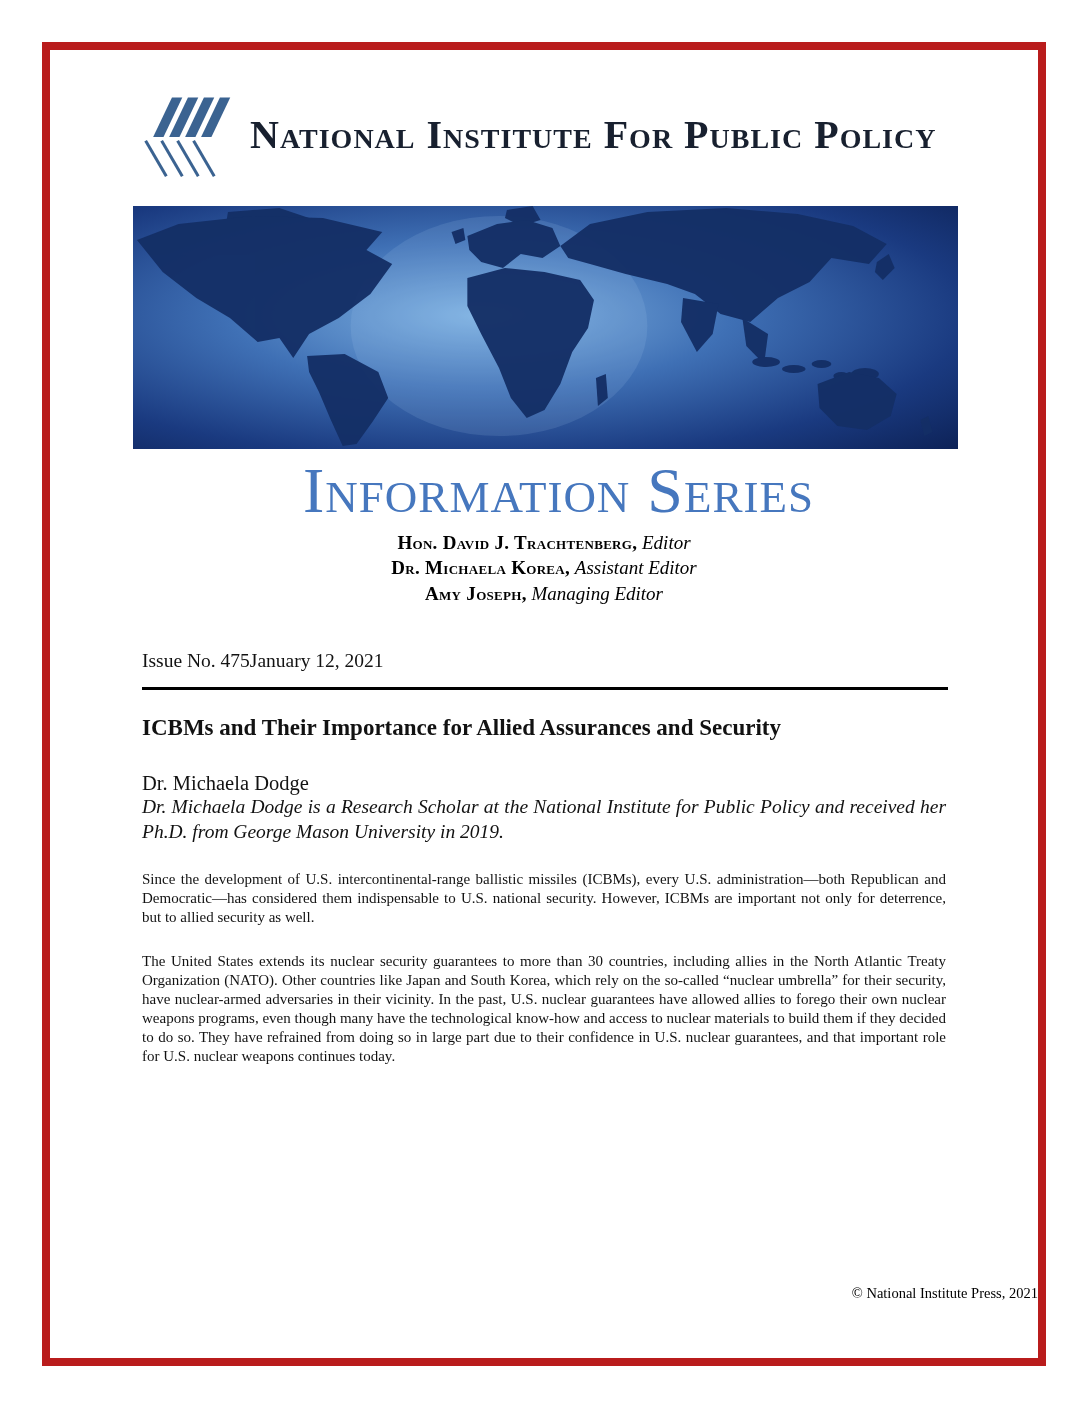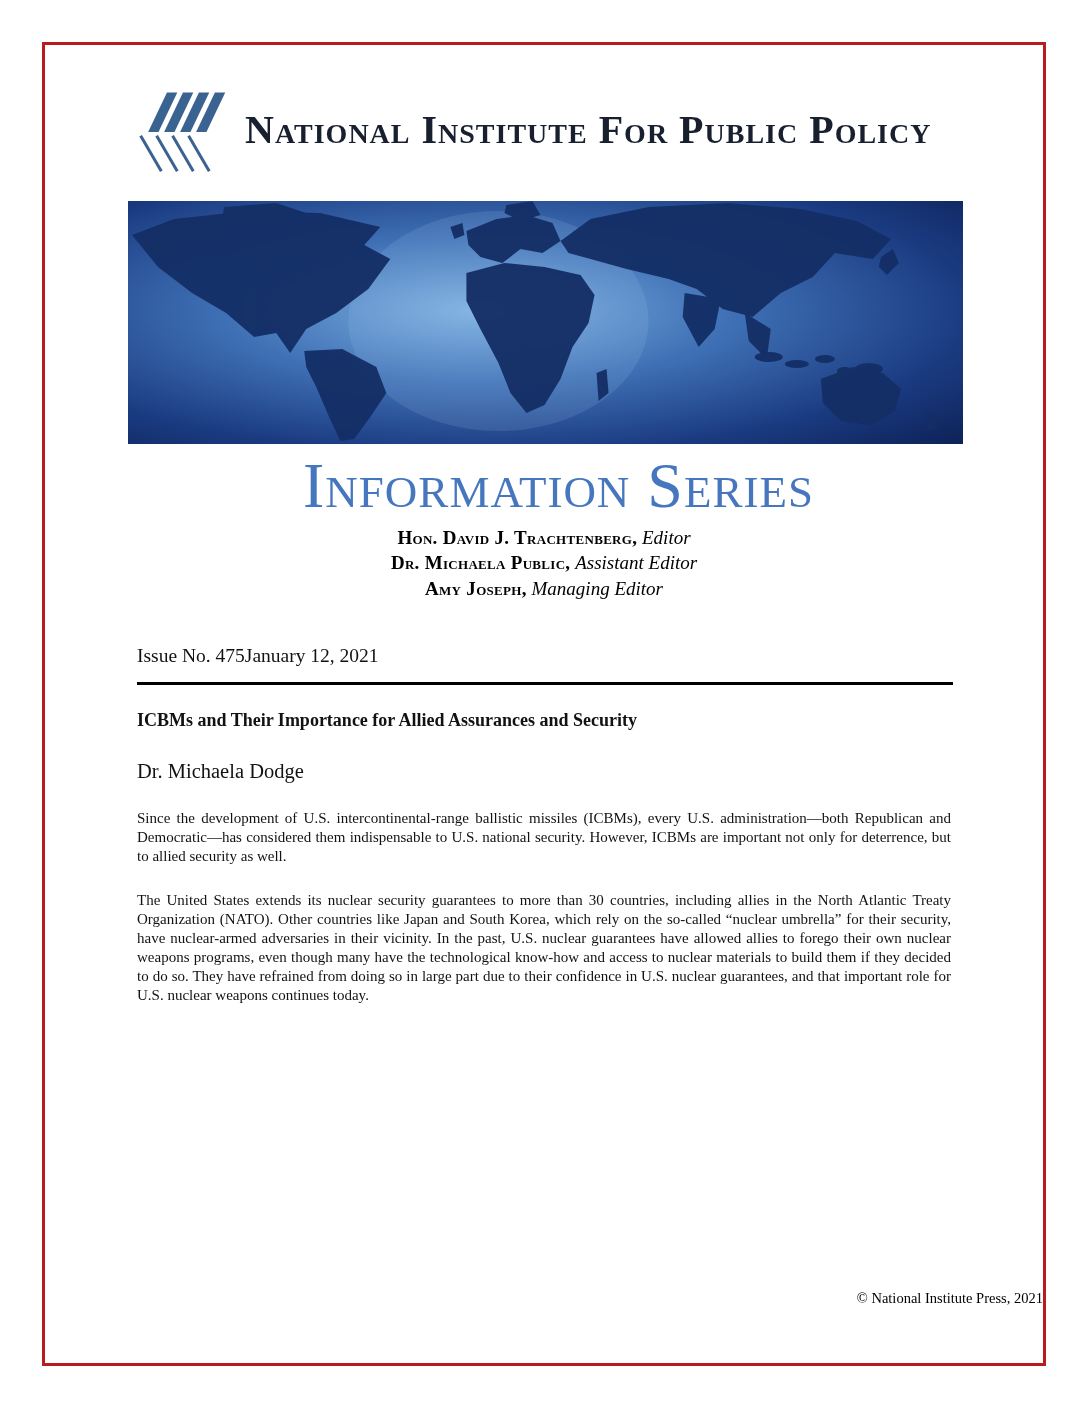--- a/index.html
+++ b/index.html
@@ -7,21 +7,21 @@
     --logo-blue:#3b6391;
     --ink:#18202f;
   }
   html,body{margin:0;padding:0;}
   body{
     width:1088px;height:1408px;position:relative;background:#ffffff;
     font-family:"Liberation Serif", serif;color:#121212;
   }
   .frame{
     position:absolute;left:42px;top:42px;width:1004px;height:1324px;
-    border:3px solid #b91c1c;box-sizing:border-box;background:#fff;
+    border:8px solid #b91c1c;box-sizing:border-box;background:#fff;
   }
   
   .org-header{margin:40px 88px 0 90px;display:flex;align-items:center;gap:16px;}
   .logo-icon{flex:0 0 auto;}
   .logo-icon svg{width:94px;height:90px;display:block;}
   .org-name{
     font-weight:bold;font-variant:small-caps;font-size:40px;letter-spacing:1px;
     color:var(--ink);white-space:nowrap;line-height:1.05;
   }
   
@@ -36,21 +36,21 @@
   }
   .editors{margin-top:6px;text-align:center;font-size:19px;line-height:1.33;color:#000;}
   .editor-row{white-space:nowrap;}
   .ed-name{font-variant:small-caps;font-weight:bold;letter-spacing:0.3px;}
   .ed-role{font-style:italic;}
   
   .issue-row{display:flex;justify-content:flex-start;margin:44px 92px 0;font-size:19.5px;}
   .rule{margin:15px 90px 0 92px;border:none;border-top:3.5px solid #000;height:0;}
   
   .article{margin:0 92px;}
-  .article-title{margin:24px 0 0;font-size:18px;font-weight:bold;line-height:1.25;}
+  .article-title{margin:24px 0 0;font-size:23px;font-weight:bold;line-height:1.25;}
   .author-name{margin-top:28px;font-size:20.5px;line-height:1.2;}
   .author-bio{font-style:italic;font-size:19.5px;line-height:1.27;text-align:justify;}
   .body-para{margin:25px 0 0;font-size:15px;line-height:1.27;text-align:justify;}
   
   .copyright{position:absolute;left:0;right:0;bottom:56px;text-align:right;font-size:14.5px;color:#000;}
 </style>
 </head>
 <body>
 
 <div class="frame">
@@ -127,38 +127,39 @@
   </div>
 
   <h1 class="series-title">Information Series</h1>
 
   <div class="editors">
     <div class="editor-row">
       <span class="ed-name">Hon. David J. Trachtenberg,</span>
       <span class="ed-role">Editor</span>
     </div>
     <div class="editor-row">
-      <span class="ed-name">Dr. Michaela Public,</span>
+      <span class="ed-name">Dr. Michaela Korea,</span>
       <span class="ed-role">Assistant Editor</span>
     </div>
     <div class="editor-row">
       <span class="ed-name">Amy Joseph,</span>
       <span class="ed-role">Managing Editor</span>
     </div>
   </div>
 
   <div class="issue-row">
     <span>Issue No. 475</span>
     <span>January 12, 2021</span>
   </div>
 
   <hr class="rule">
 
   <div class="article">
     <h2 class="article-title">ICBMs and Their Importance for Allied Assurances and Security</h2>
     <div class="author-name">Dr. Michaela Dodge</div>
+    <div class="author-bio">Dr. Michaela Dodge is a Research Scholar at the National Institute for Public Policy and received her Ph.D. from George Mason University in 2019.</div>
     <p class="body-para">Since the development of U.S. intercontinental-range ballistic missiles (ICBMs), every U.S. administration—both Republican and Democratic—has considered them indispensable to U.S. national security. However, ICBMs are important not only for deterrence, but to allied security as well.</p>
     <p class="body-para">The United States extends its nuclear security guarantees to more than 30 countries, including allies in the North Atlantic Treaty Organization (NATO). Other countries like Japan and South Korea, which rely on the so-called “nuclear umbrella” for their security, have nuclear-armed adversaries in their vicinity. In the past, U.S. nuclear guarantees have allowed allies to forego their own nuclear weapons programs, even though many have the technological know-how and access to nuclear materials to build them if they decided to do so. They have refrained from doing so in large part due to their confidence in U.S. nuclear guarantees, and that important role for U.S. nuclear weapons continues today.</p>
   </div>
 
   <div class="copyright">© National Institute Press, 2021</div>
 
 </div>
 
 </body></html>

